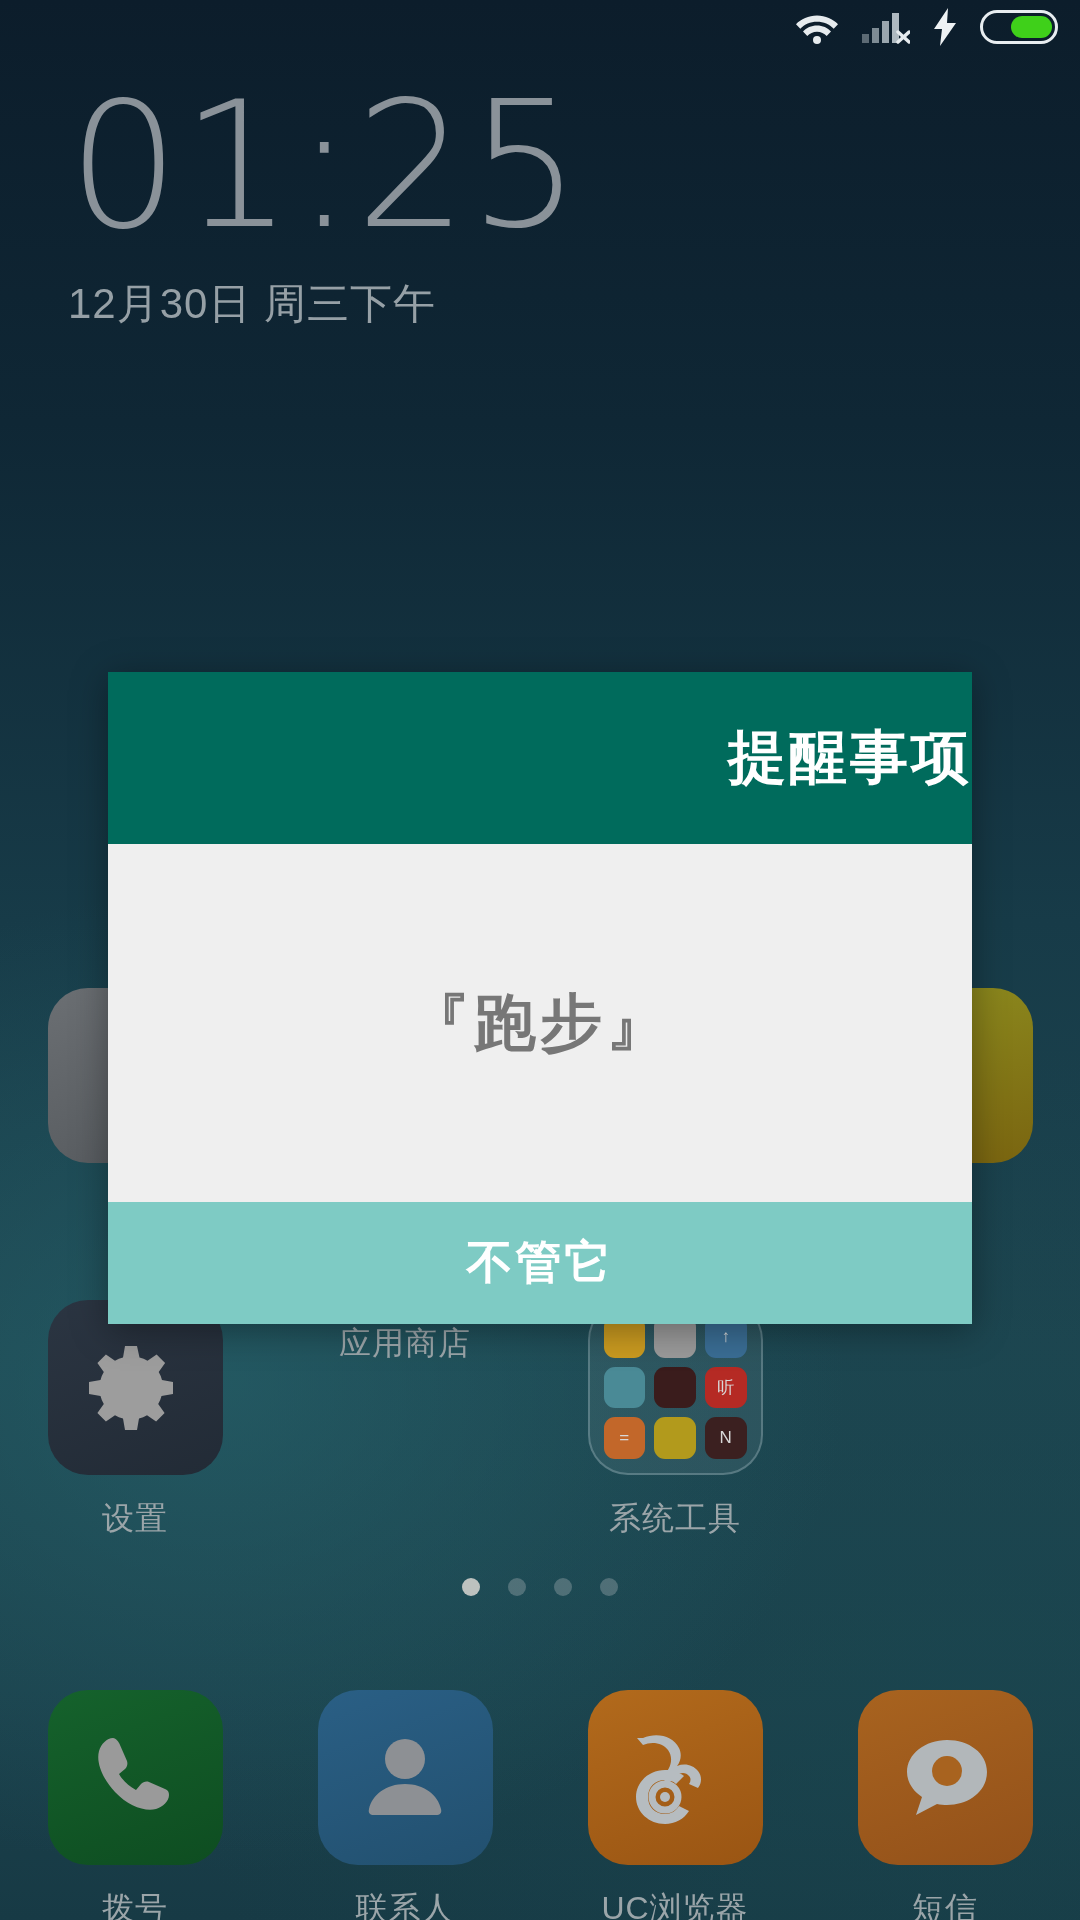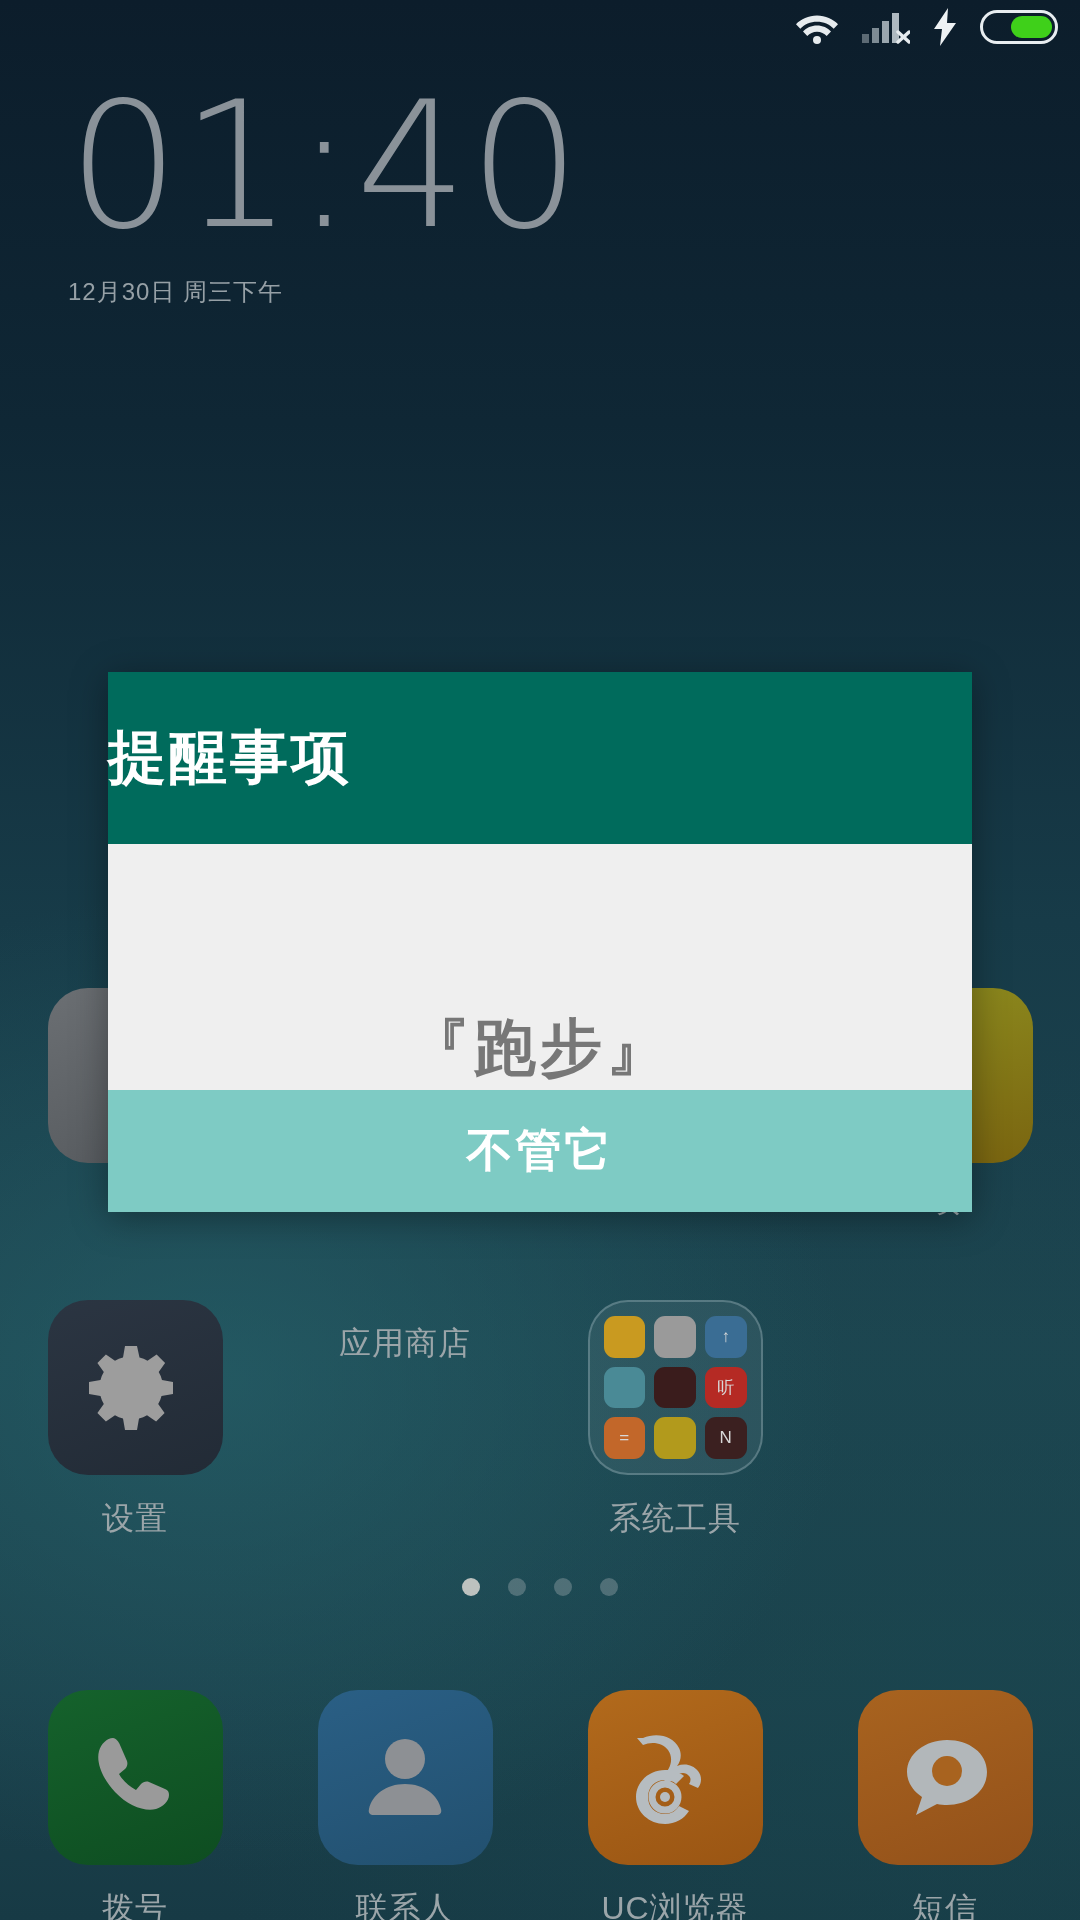--- a/index.html
+++ b/index.html
@@ -34,21 +34,21 @@
 
   
   #clockblock{ position:absolute; top:80px; left:68px; z-index:5; }
   #clock{
     font-family:"DejaVu Sans","Liberation Sans",sans-serif;
     font-size:175px; line-height:.98; font-weight:100;
     color:#8a9299; letter-spacing:2px;
     -webkit-text-stroke:0;
   }
   #date{
-    margin-top:24px; font-size:24px; color:#96a0a6; letter-spacing:1px;
+    margin-top:24px; font-size:42px; color:#96a0a6; letter-spacing:1px;
     font-weight:300;
   }
 
   
   #hiddenrow{
     position:absolute; top:988px; left:0; width:1080px; height:240px; z-index:6;
     display:flex; align-items:flex-start;
   }
   .hrow-cell{ width:25%; display:flex; flex-direction:column; align-items:center; }
   .hicon{ width:175px; height:175px; border-radius:40px; }
@@ -106,26 +106,26 @@
   .ic-uc{ background:linear-gradient(160deg,#b26a1c,#9a5513); }
   .ic-sms{ background:linear-gradient(160deg,#a8631f,#93511a); }
 
   
   #dialog{
     position:absolute; top:672px; left:108px; width:864px; z-index:30;
     box-shadow:0 6px 34px rgba(0,0,0,.35);
   }
   #dlg-header{
     background:#006b5c; height:172px;
-    display:flex; align-items:center; justify-content:flex-start;
+    display:flex; align-items:center; justify-content:flex-end;
   }
   #dlg-title{ color:#ffffff; font-size:58px; font-weight:700; letter-spacing:3px; }
   #dlg-body{
-    background:#efefef; height:246px;
-    display:flex; align-items:flex-end; justify-content:center;
+    background:#efefef; height:358px;
+    display:flex; align-items:center; justify-content:center;
   }
   #dlg-msg{ color:#777777; font-size:62px; font-weight:700; letter-spacing:4px; }
   #dlg-actions{ display:flex; height:122px; }
   .dlg-btn{
     flex:1; display:flex; align-items:center; justify-content:center;
     color:#ffffff; font-size:46px; font-weight:700; letter-spacing:3px;
     cursor:pointer; user-select:none;
   }
   #btn-dismiss{ background:#7ecbc4; }
   #btn-confirm{ background:#00a08a; }
@@ -159,21 +159,21 @@
     <svg width="26" height="38" viewBox="0 0 26 38">
       <path d="M16 0 L2 21 h8 L8 38 L24 15 h-9 L16 0z" fill="#eef2f4"></path>
     </svg>
   </span>
   <span class="battery">
     <span class="fill" id="batt-fill" style="width: 62%; background: rgb(63, 208, 26);"></span>
   </span>
 </div>
 
 <div id="clockblock">
-  <div id="clock">01:40</div>
+  <div id="clock">01:25</div>
   <div id="date">12月30日 周三下午</div>
 </div>
 
 <div id="hiddenrow">
   <div class="hrow-cell">
     <div class="hicon" style="background:linear-gradient(160deg,#6b6f73,#55595d);"></div>
     <div class="hlabel"></div>
   </div>
   <div class="hrow-cell">
     <div class="hicon" style="background:transparent;"></div>

